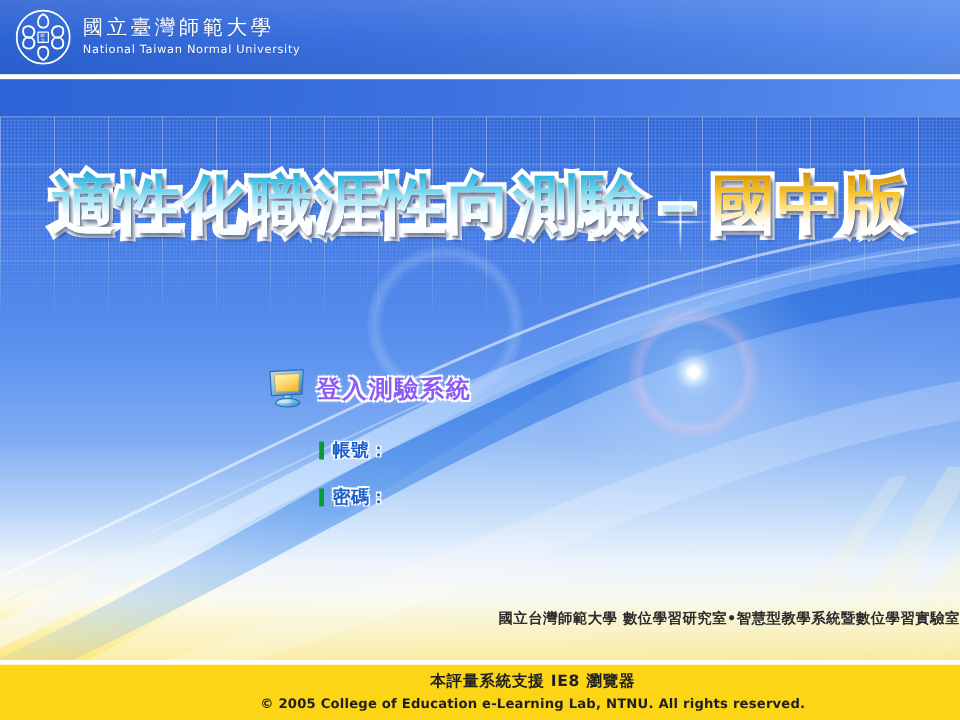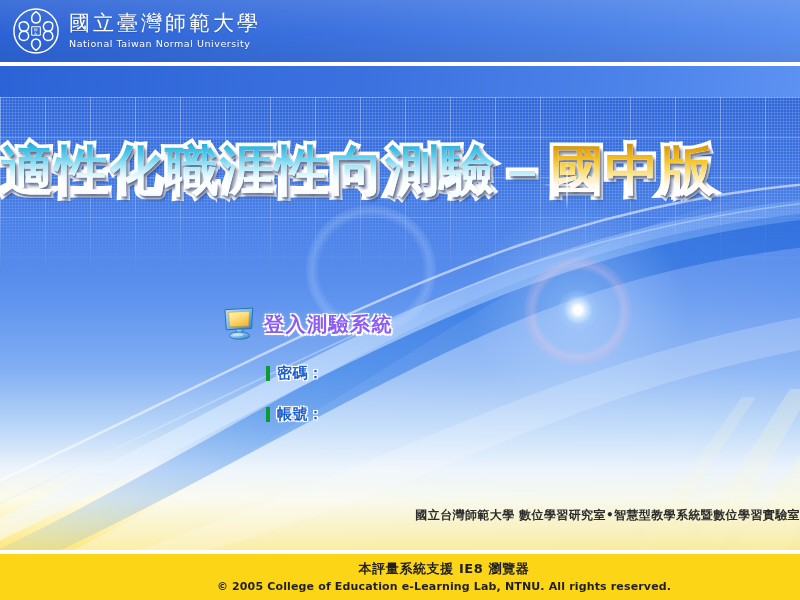--- a/index.html
+++ b/index.html
@@ -43,21 +43,21 @@
   .ntnu-logo {
     width: 48px; height: 48px;
     flex: 0 0 48px;
   }
   .header-text {
     margin-left: 9px;
     line-height: 1;
   }
   .header-cn {
     color: #ffffff;
-    font-size: 21px;
+    font-size: 17px;
     letter-spacing: 3px;
     font-weight: 500;
     text-shadow: 0 1px 1px rgba(0,0,0,.18);
     white-space: nowrap;
   }
   .header-en {
     color: #ffffff;
     font-size: 9.5px;
     font-weight: normal;
     letter-spacing: .55px;
@@ -145,21 +145,21 @@
     left: 306px; top: 108px;
     width: 130px; height: 130px;
     border-radius: 50%;
     background: radial-gradient(circle, rgba(255,255,255,0) 56%, rgba(210,230,255,.22) 64%, rgba(255,255,255,0) 74%);
   }
 
   
   .title-wrap {
     position: absolute;
     left: 0; top: 142px;
-    width: 684px;
+    width: 800px;
     text-align: center;
     z-index: 6;
     white-space: nowrap;
   }
   .title-line {
     display: inline-block;
     position: relative;
     font-family: "DejaVu Sans", "Liberation Sans", sans-serif;
     font-size: 54px;
     font-weight: bold;
@@ -450,29 +450,29 @@
         <path d="M7.2 6.0 L30.6 4.7 L29.6 21.2 L8.4 22.1 Z" fill="url(#mscr)" stroke="#d99b22" stroke-width="0.7"></path>
 
         <path d="M15.6 25.0 L23.5 24.6 L22.6 30.2 L16.9 30.4 Z" fill="url(#mstd)" stroke="#2a6fae" stroke-width="0.9"></path>
 
         <ellipse cx="19.6" cy="32.0" rx="11.2" ry="4.0" fill="url(#mstd)" stroke="#2a6fae" stroke-width="1.0"></ellipse>
         <ellipse cx="17.6" cy="31.0" rx="6.0" ry="1.8" fill="#ffffff" opacity="0.45"></ellipse>
       </svg>
       <span class="login-head-text">登入測驗系統</span>
     </div>
 
+    <div class="field-row first">
+      <span class="bullet"></span>
+      <span class="field-label">帳號：</span>
+    </div>
+
     <div class="field-row">
       <span class="bullet"></span>
       <span class="field-label">密碼：</span>
     </div>
-
-    <div class="field-row first">
-      <span class="bullet"></span>
-      <span class="field-label">帳號：</span>
-    </div>
   </div>
 
   <div class="footer-info">
     <div class="fi-line">國立台灣師範大學 數位學習研究室•智慧型教學系統暨數位學習實驗室</div>
   </div>
 
   <div class="footer-divider"></div>
 
   <div class="footer-bar">
     <div class="fb-line1">本評量系統支援 IE8 瀏覽器</div>

